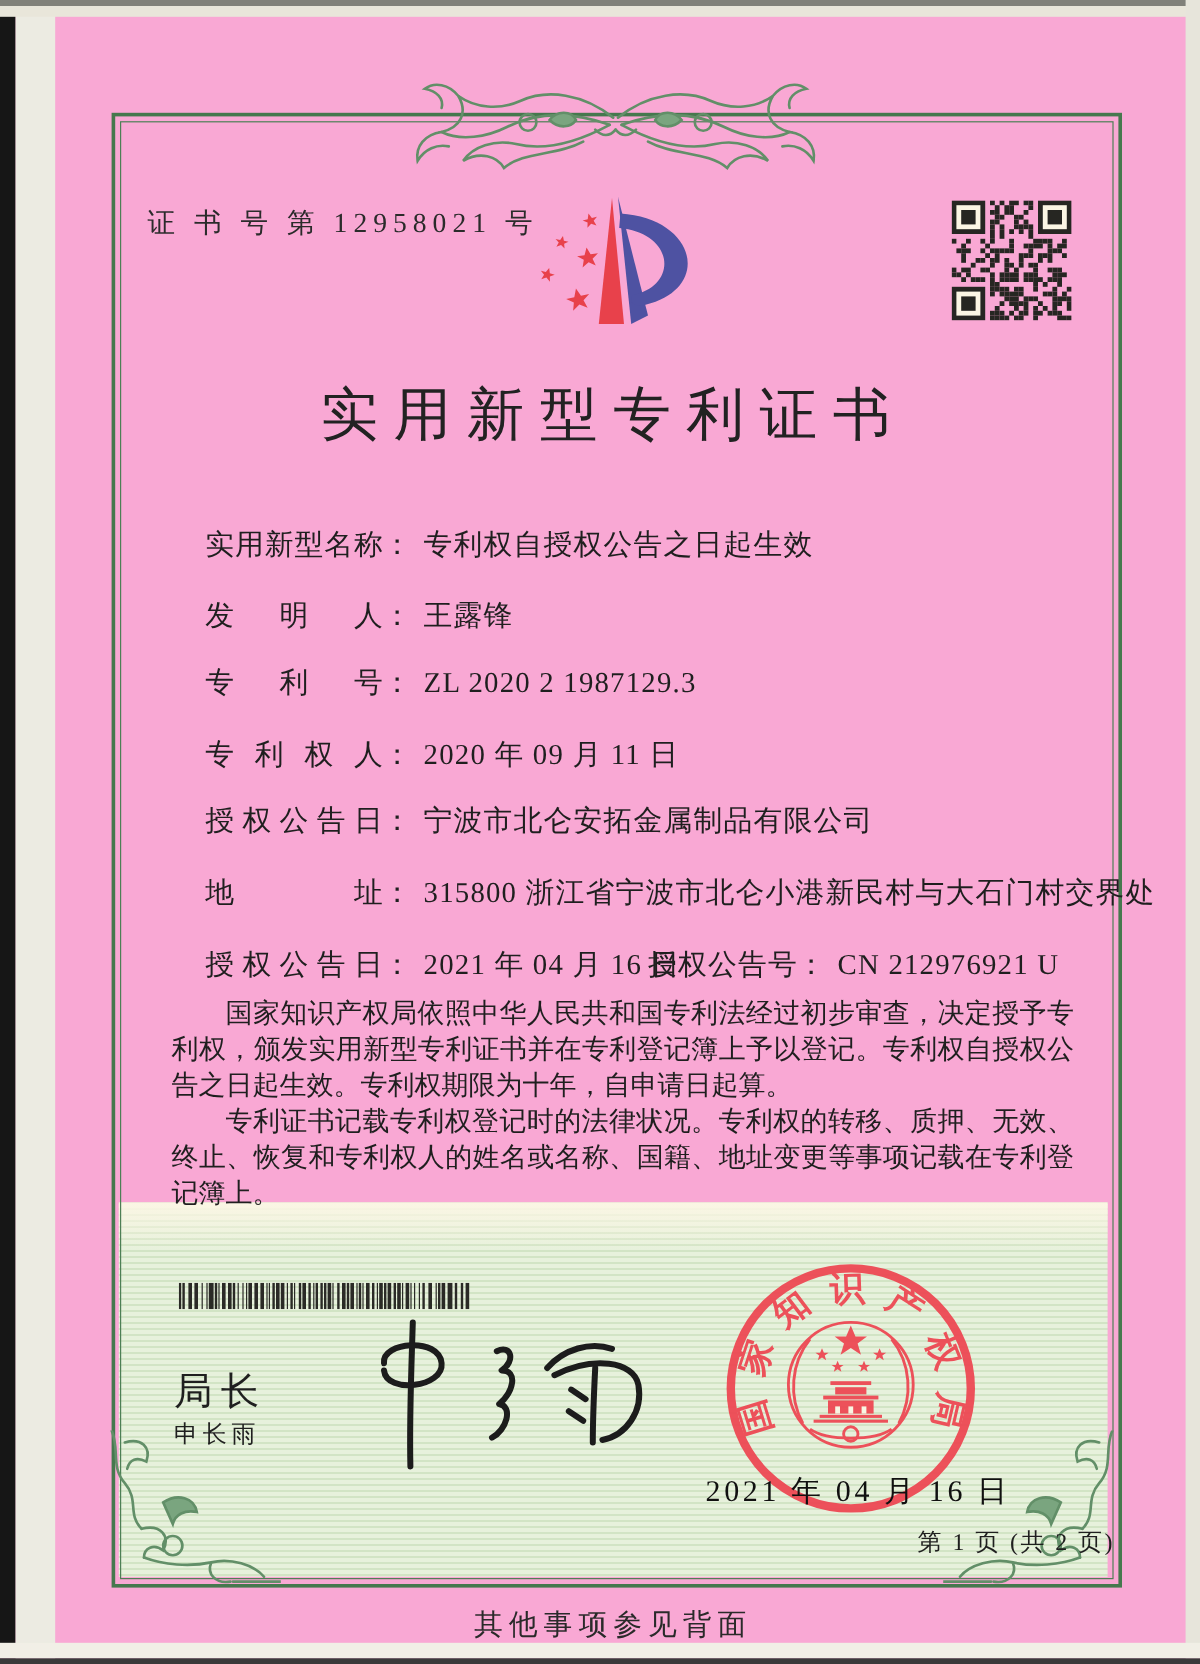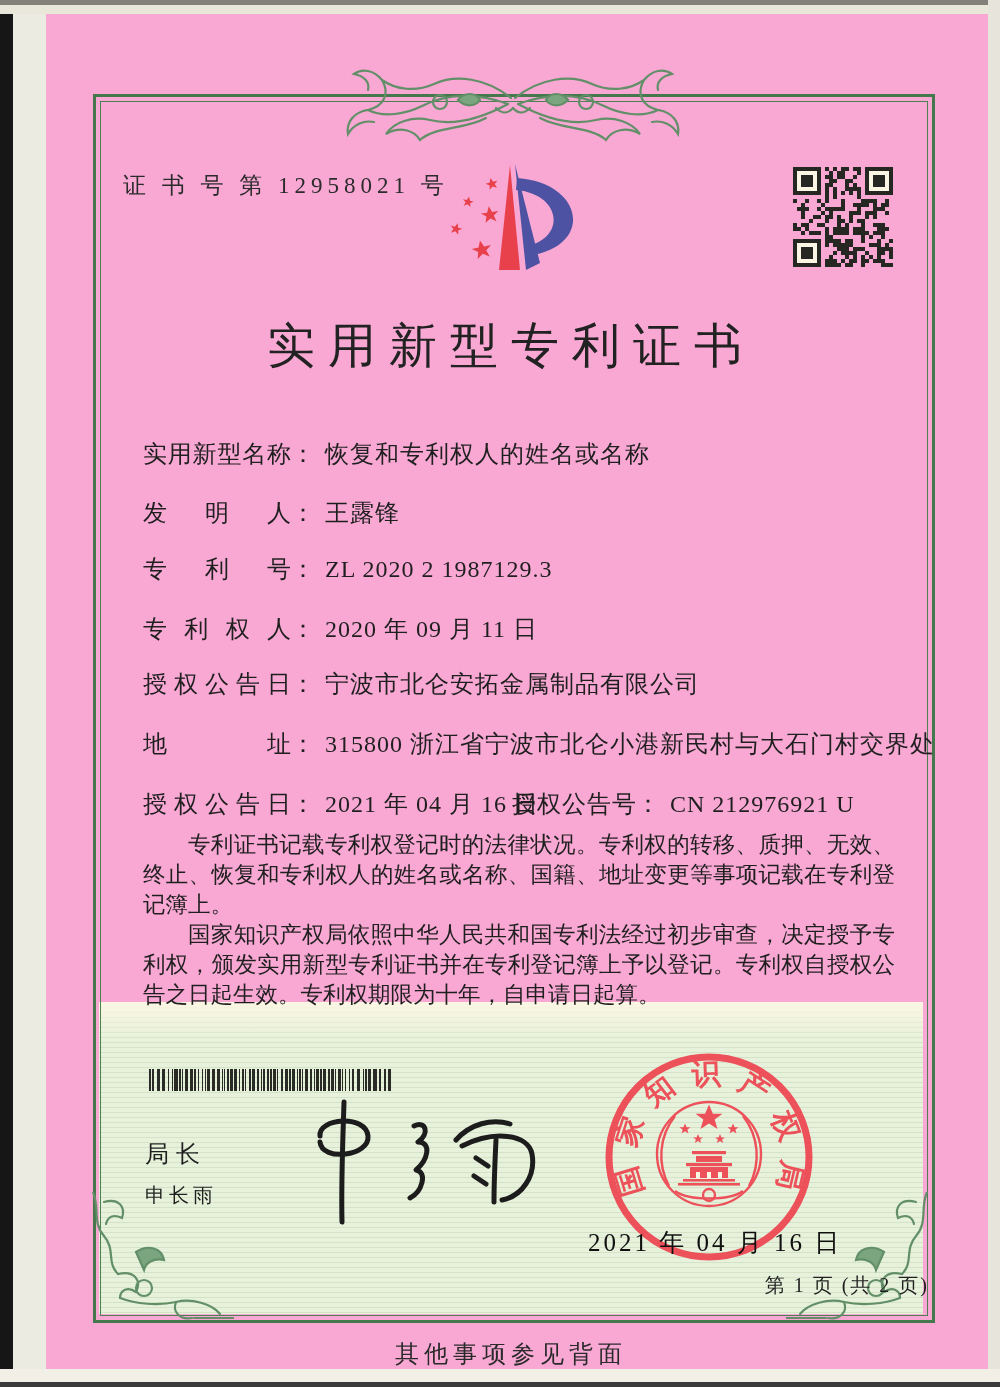--- a/index.html
+++ b/index.html
@@ -34,31 +34,31 @@
   .ornament{position:absolute;}
   .cert-no{position:absolute;left:123px;top:170px;font-size:23px;letter-spacing:5px;color:#2b2b2b;}
   .logo{position:absolute;left:428px;top:156px;width:160px;height:124px;}
   .qr{position:absolute;left:793px;top:167px;width:100px;height:100px;}
   .title{
     position:absolute;left:93px;top:314px;width:836px;margin:0;text-align:center;
     font-size:48px;font-weight:normal;letter-spacing:13px;color:#222;
   }
   .fields{position:absolute;left:143px;top:430px;width:770px;font-size:24px;}
   .frow{position:absolute;left:0;white-space:nowrap;}
-  .flabel{display:inline-block;width:148px;text-align:justify;text-align-last:justify;vertical-align:bottom;}
+  .flabel{display:inline-block;width:148px;text-align:justify;text-align-last:justify;vertical-align:bottom;margin-left:28px;}
   .fcolon{display:inline-block;margin-right:10px;}
   .fvalue{letter-spacing:1px;}
   .grant-no{position:absolute;left:369px;top:0;white-space:nowrap;font-family:Liberation Serif, serif;}
   .grant-no .flabel{width:124px;}
 
   .body-text{position:absolute;left:143px;top:830px;width:752px;font-size:22.5px;line-height:30px;text-align:justify;}
   .body-text p{margin:0;text-indent:2em;}
 
   .barcode{position:absolute;left:149px;top:1069px;width:246px;height:22px;}
-  .signer-role{position:absolute;left:145px;top:1138px;font-size:24px;letter-spacing:7px;text-align:center;}
+  .signer-role{position:absolute;left:145px;top:1138px;font-size:32px;letter-spacing:7px;text-align:center;}
   .signer-name{position:absolute;left:145px;top:1182px;font-size:20px;letter-spacing:4px;}
   .signature{position:absolute;left:292px;top:1096px;width:256px;height:140px;}
   .seal{position:absolute;left:598px;top:1046px;width:222px;height:222px;opacity:.92;}
   .seal-date{position:absolute;left:588px;top:1226px;font-size:25px;letter-spacing:3px;color:#101010;z-index:6;}
   .page-info{position:absolute;left:93px;top:1272px;width:836px;text-align:right;font-size:20px;letter-spacing:2px;}
   .back-note{position:absolute;left:93px;top:1338px;width:836px;text-align:center;font-size:24px;letter-spacing:5px;color:#2a2a2a;}
 </style>
 </head>
 <body>
 
@@ -341,21 +341,21 @@
       <rect x="80" y="8" width="12" height="12" fill="#262622"></rect>
       <rect x="0" y="72" width="28" height="28" fill="#262622"></rect>
       <rect x="4" y="76" width="20" height="20" fill="#fbf6e4"></rect>
       <rect x="8" y="80" width="12" height="12" fill="#262622"></rect>
     </svg>
 
   <h1 class="title">实用新型专利证书</h1>
 
   <div class="fields">
     <div class="frow" style="top:8px">
-      <span class="flabel">实用新型名称</span><span class="fcolon">：</span><span class="fvalue">恢复和专利权人的姓名或名称</span>
+      <span class="flabel">实用新型名称</span><span class="fcolon">：</span><span class="fvalue">专利权自授权公告之日起生效</span>
     </div>
     <div class="frow" style="top:67px">
       <span class="flabel">发明人</span><span class="fcolon">：</span><span class="fvalue">王露锋</span>
     </div>
     <div class="frow" style="top:123px">
       <span class="flabel">专利号</span><span class="fcolon">：</span><span class="fvalue">ZL 2020 2 1987129.3</span>
     </div>
     <div class="frow" style="top:183px">
       <span class="flabel">专利权人</span><span class="fcolon">：</span><span class="fvalue">2020 年 09 月 11 日</span>
     </div>
@@ -367,22 +367,22 @@
     </div>
     <div class="frow" style="top:358px;width:770px">
       <span class="flabel">授权公告日</span><span class="fcolon">：</span><span class="fvalue">2021 年 04 月 16 日</span>
       <span class="grant-no">
         <span class="flabel">授权公告号</span><span class="fcolon">：</span><span class="fvalue">CN 212976921 U</span>
       </span>
     </div>
   </div>
 
   <div class="body-text">
+    <p>国家知识产权局依照中华人民共和国专利法经过初步审查，决定授予专利权，颁发实用新型专利证书并在专利登记簿上予以登记。专利权自授权公告之日起生效。专利权期限为十年，自申请日起算。</p>
     <p>专利证书记载专利权登记时的法律状况。专利权的转移、质押、无效、终止、恢复和专利权人的姓名或名称、国籍、地址变更等事项记载在专利登记簿上。</p>
-    <p>国家知识产权局依照中华人民共和国专利法经过初步审查，决定授予专利权，颁发实用新型专利证书并在专利登记簿上予以登记。专利权自授权公告之日起生效。专利权期限为十年，自申请日起算。</p>
   </div>
 
   <svg class="barcode" id="barcode" viewBox="0 0 246 22" preserveAspectRatio="none">
       <rect x="0" y="0" width="2" height="22" fill="#2a2a26"></rect>
       <rect x="3" y="0" width="2" height="22" fill="#2a2a26"></rect>
       <rect x="8" y="0" width="3" height="22" fill="#2a2a26"></rect>
       <rect x="13" y="0" width="3" height="22" fill="#2a2a26"></rect>
       <rect x="19" y="0" width="1" height="22" fill="#2a2a26"></rect>
       <rect x="23" y="0" width="1" height="22" fill="#2a2a26"></rect>
       <rect x="25" y="0" width="4" height="22" fill="#2a2a26"></rect>

